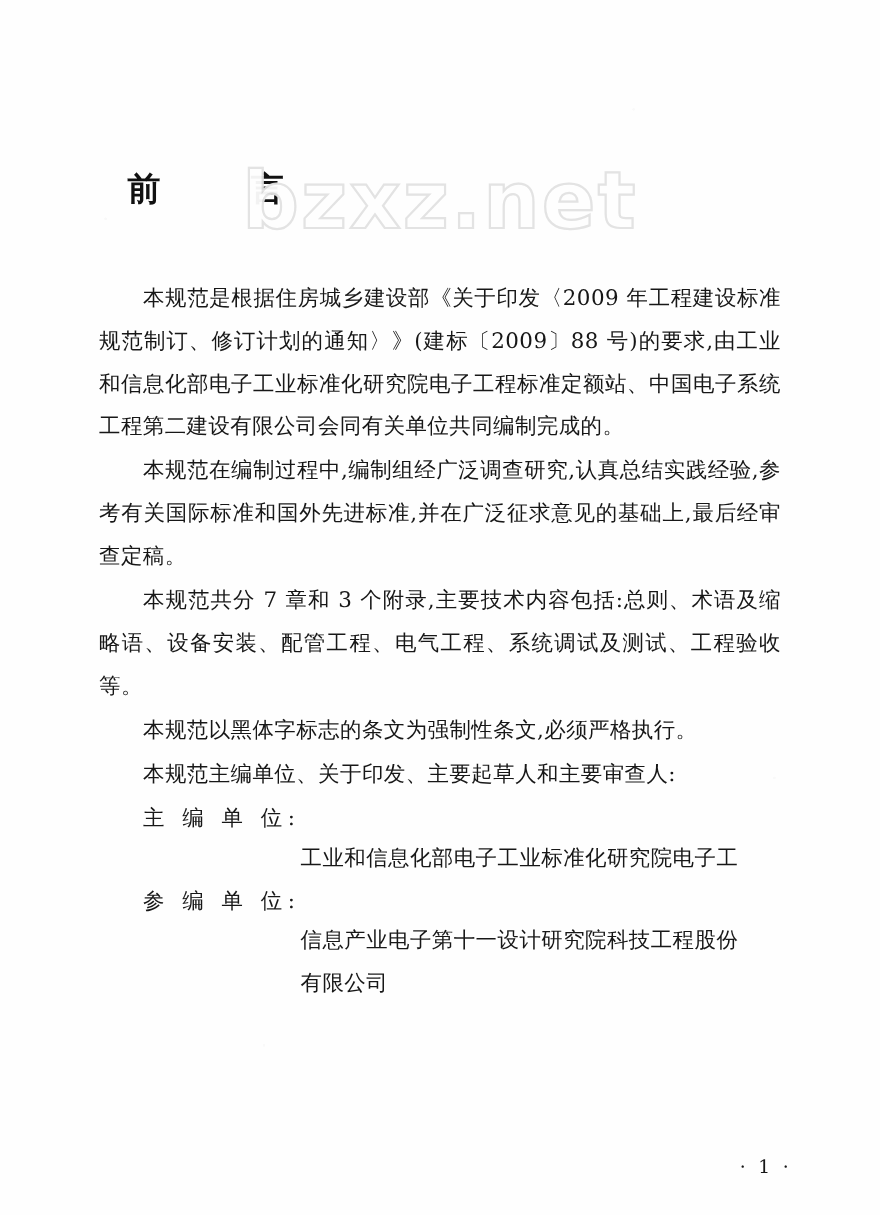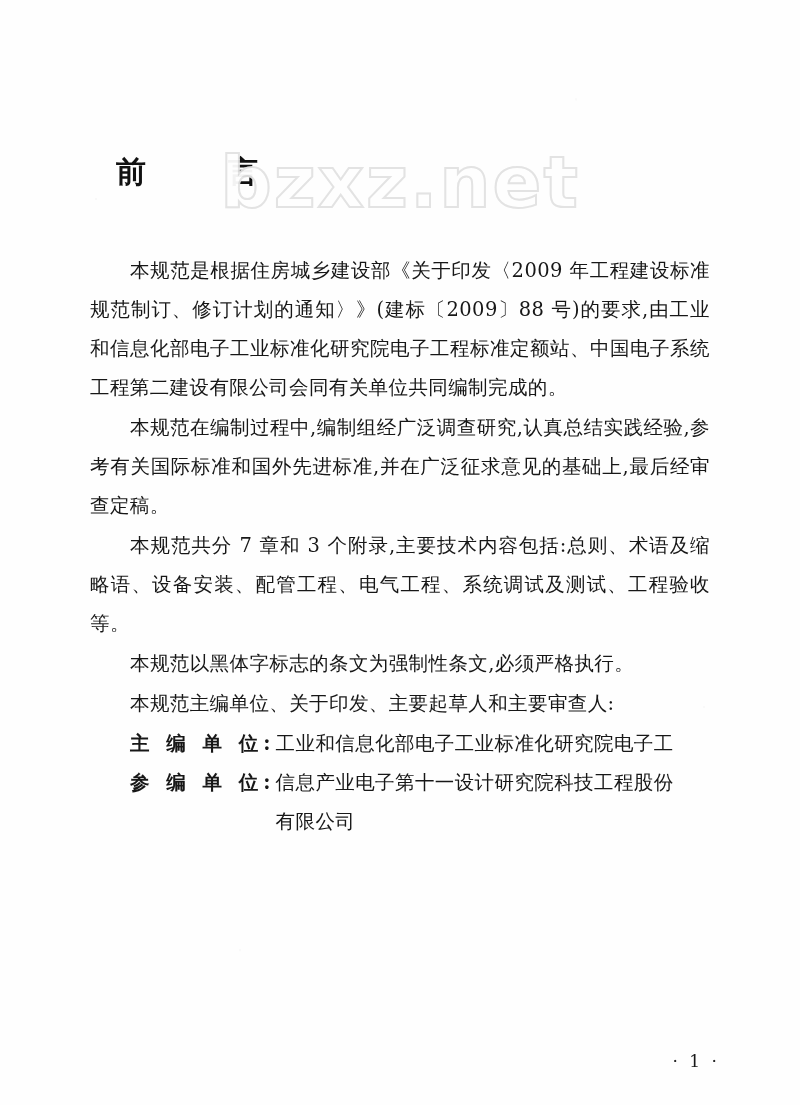--- a/index.html
+++ b/index.html
@@ -73,26 +73,27 @@
     letter-spacing: 0.4px;
   }
   .kv {
     display: flex;
     text-indent: 0;
     margin: 0;
   }
   .kv-label {
     flex: 0 0 auto;
     text-indent: 40px;
-    font-weight: bold;
+    font-weight: normal;
     letter-spacing: 5px;
     white-space: nowrap;
   }
   .kv-value {
     flex: 1 1 auto;
+    margin-top: 36px;
   }
   .kv-value div {
     letter-spacing: 0.4px;
   }
   .kv-value .cont {
     text-indent: 0;
   }
   .page-number {
     position: absolute;
     right: 80px;

